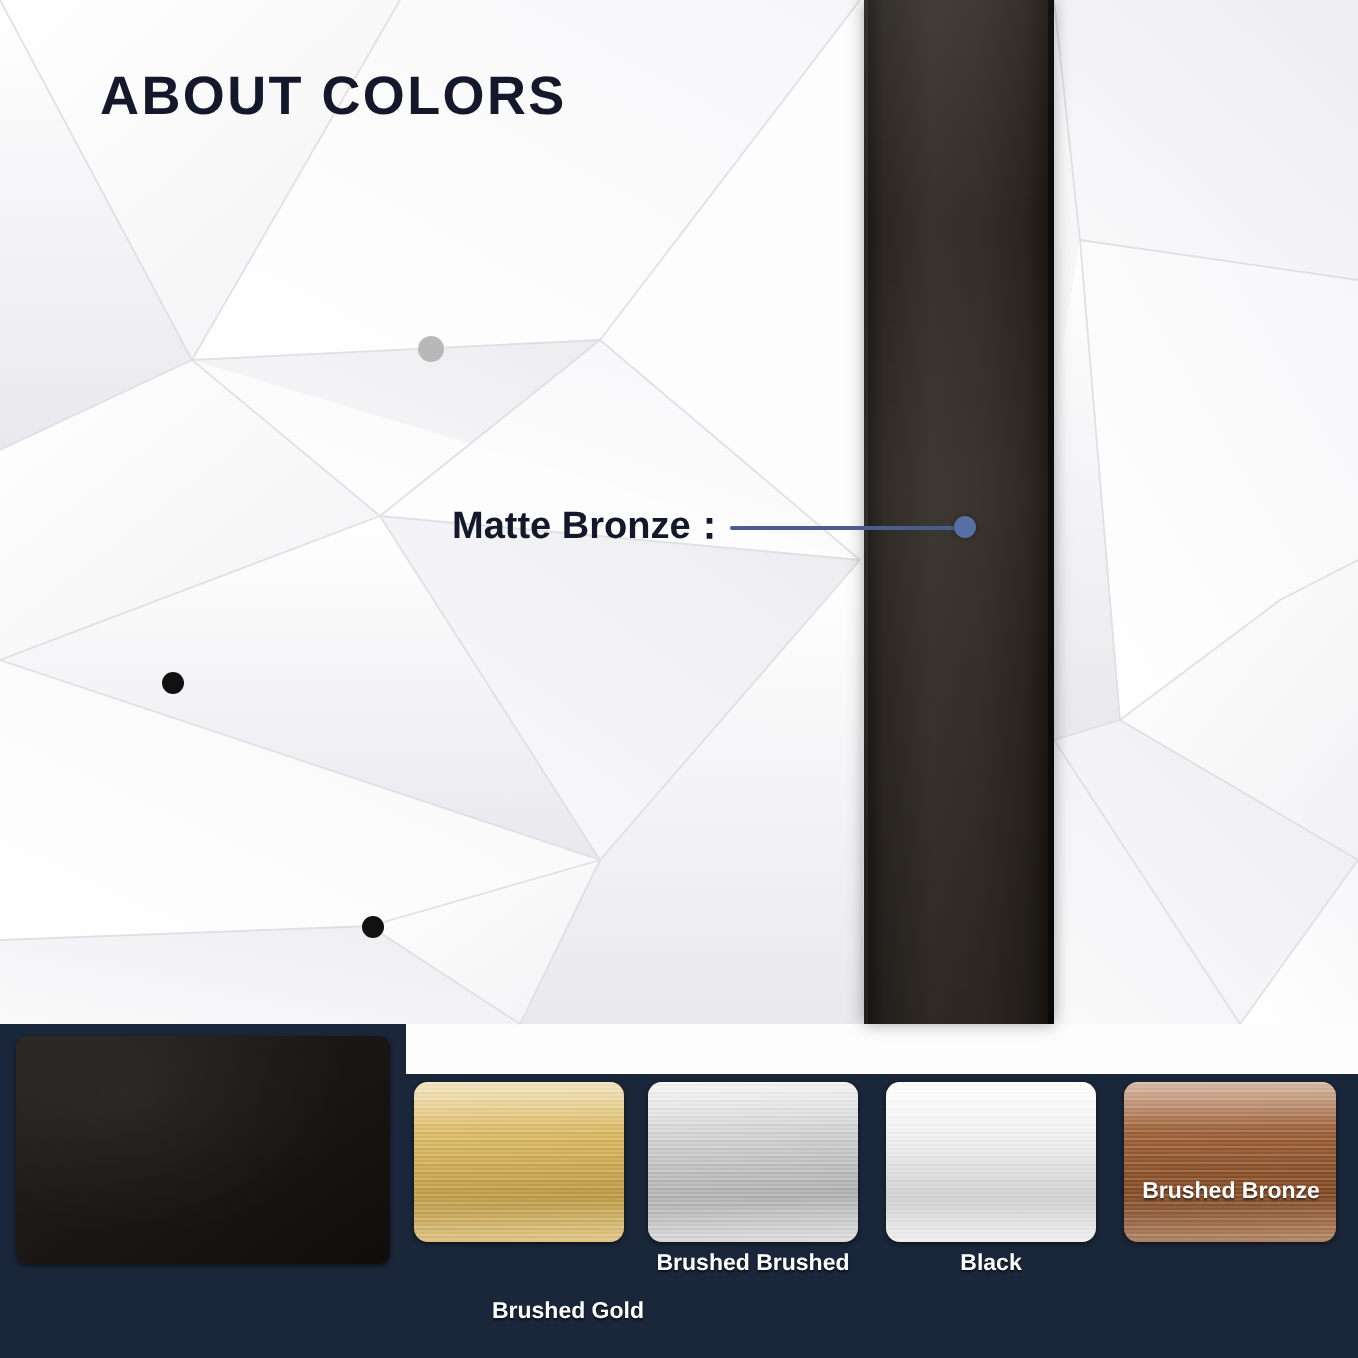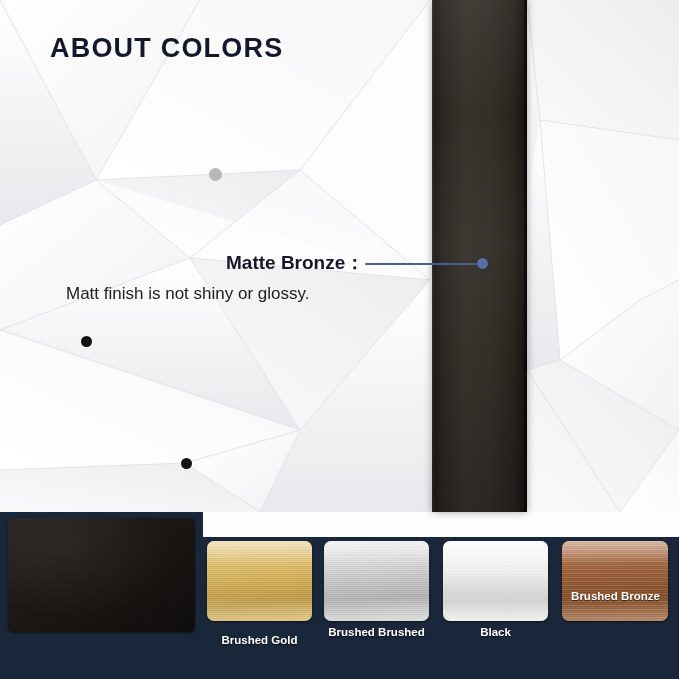--- a/index.html
+++ b/index.html
@@ -89,21 +89,21 @@
   
   .sw-matte{left:8px;top:518px;width:187px;height:114px;border-radius:5px;
     background:linear-gradient(145deg,#262320 0%,#1b1815 40%,#100e0c 100%);
   }
   .lbl-matte{left:34px;top:641px;width:140px;}
 
   
   .sw-gold{left:207px;top:541px;width:105px;height:80px;
     background:linear-gradient(175deg,#e5c576 0%,#d8b457 45%,#c9a348 75%,#d9b760 100%);
   }
-  .lbl-gold{left:197px;top:634px;width:125px;}
+  .lbl-gold{left:197px;top:650px;width:125px;text-align:right;}
 
   
   .sw-nickel{left:324px;top:541px;width:105px;height:80px;
     background:linear-gradient(175deg,#e9e9e9 0%,#cfcfcf 40%,#bdbdbd 72%,#d7d7d7 100%);
   }
   .lbl-nickel{left:314px;top:626px;width:125px;}
 
   
   .sw-chrome{left:443px;top:541px;width:105px;height:80px;
     background:linear-gradient(180deg,#fbfbfb 0%,#f1f1f1 38%,#dedede 78%,#ededed 100%);
@@ -220,21 +220,20 @@
     <div class="band-edge-r"></div>
   </div>
 
   <div class="page-title">ABOUT COLORS</div>
 
   <div class="dot dot-gray"></div>
   <div class="dot dot-dark-a"></div>
   <div class="dot dot-dark-b"></div>
 
   <div class="callout-title">Matte Bronze：</div>
-  <div class="callout-desc">Matt finish is not shiny or glossy.</div>
   <div class="leader-line"></div>
   <div class="leader-dot"></div>
 
   <div class="swatch-bar"></div>
   <div class="selected-panel"></div>
 
   <div class="swatch sw-matte">
     <div class="matte-tex"></div>
   </div>
 

